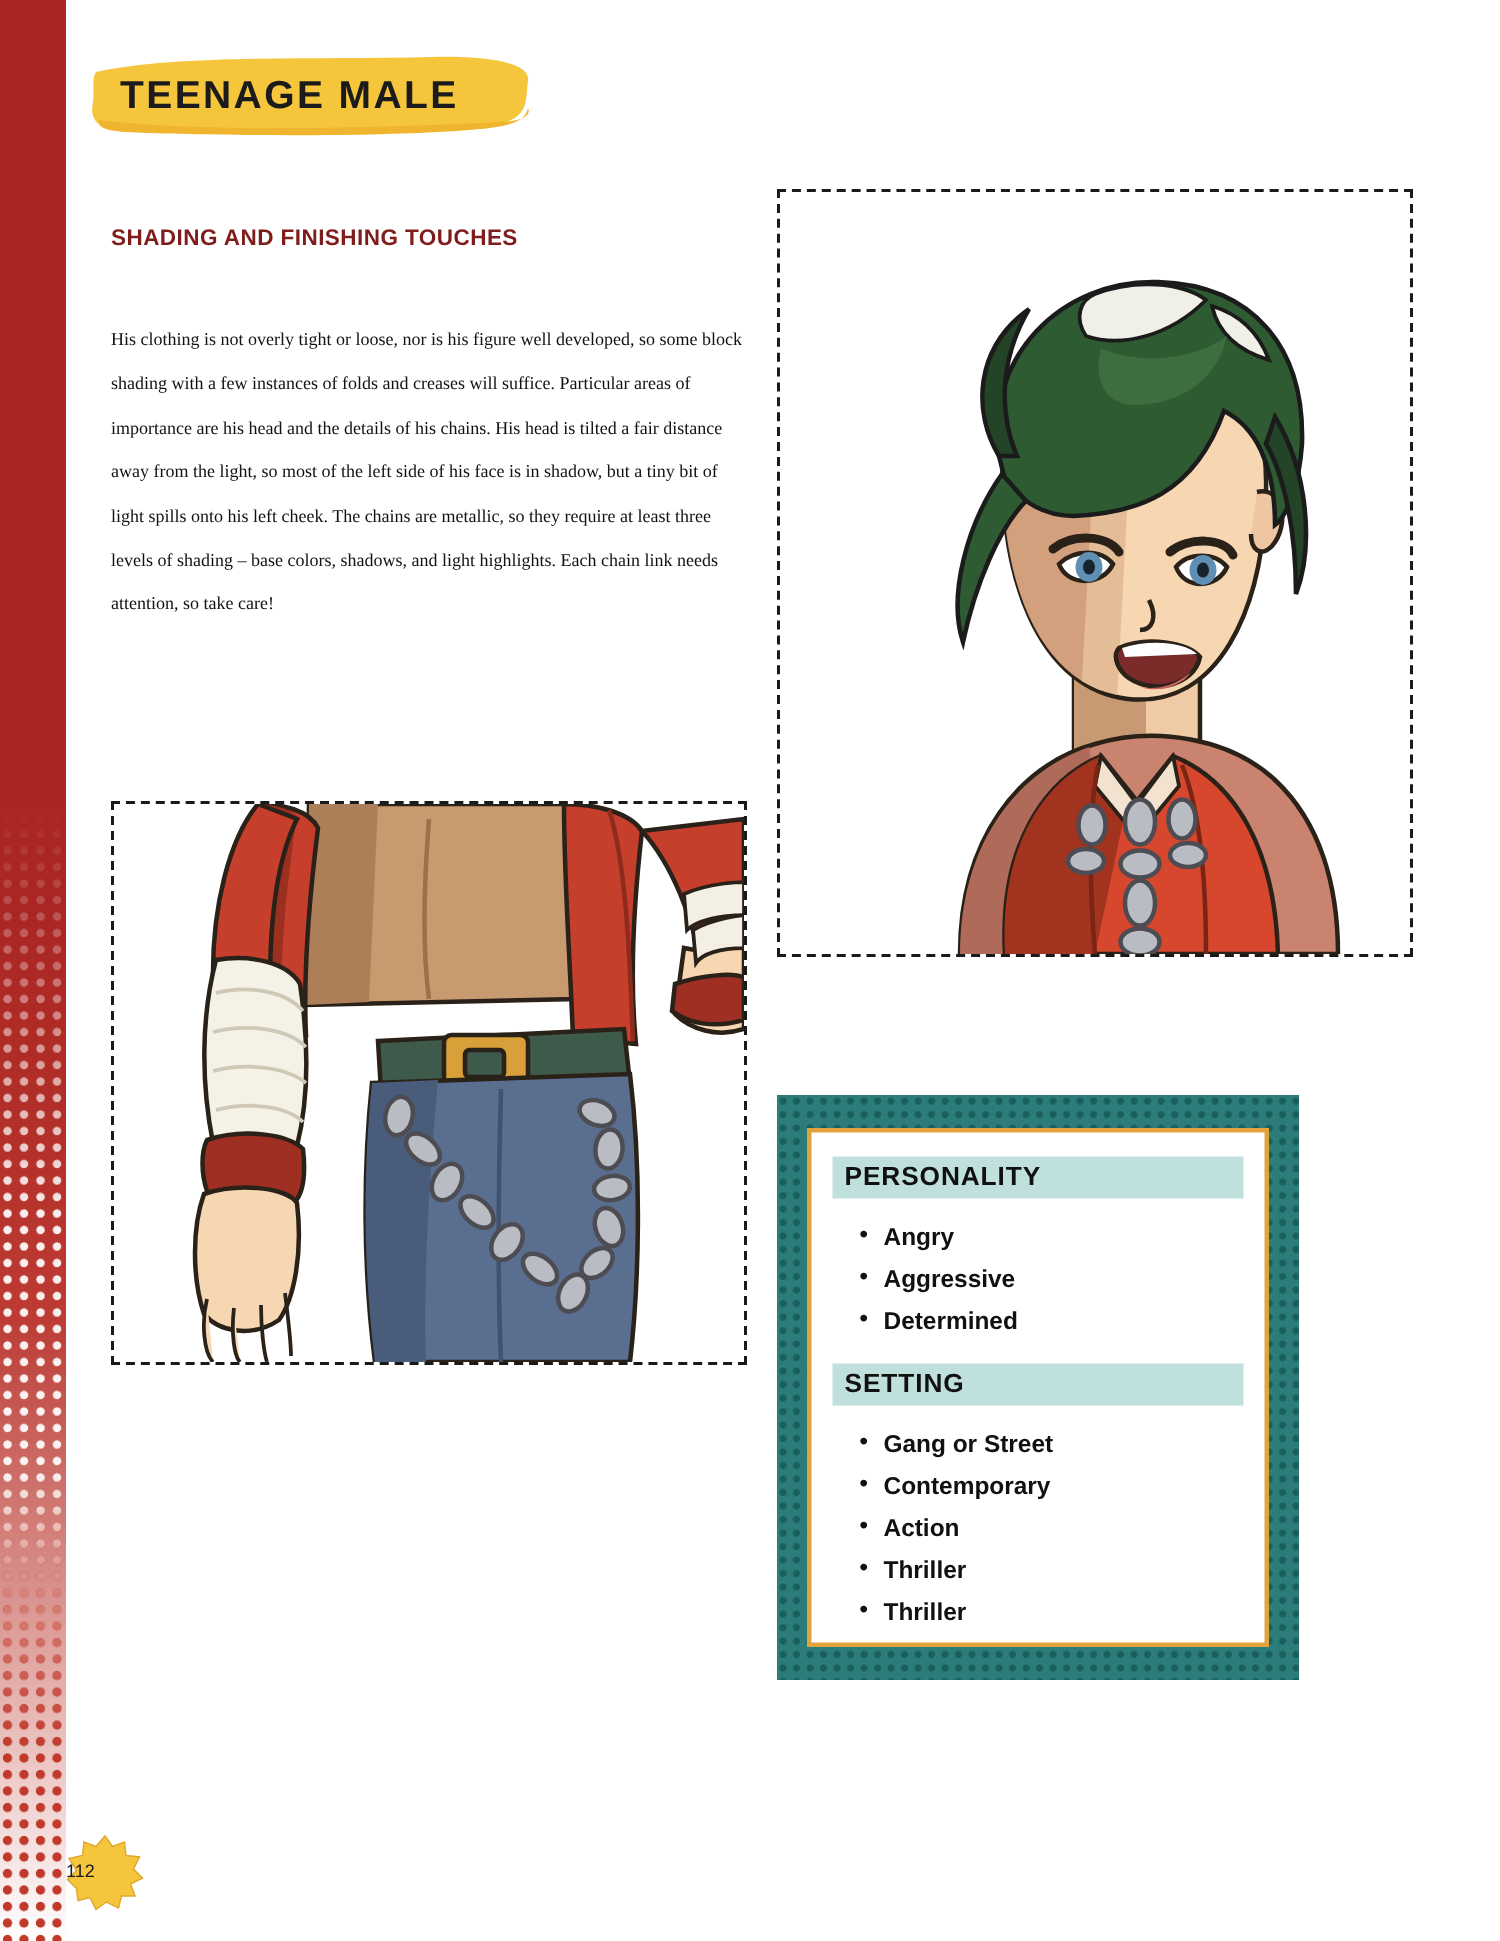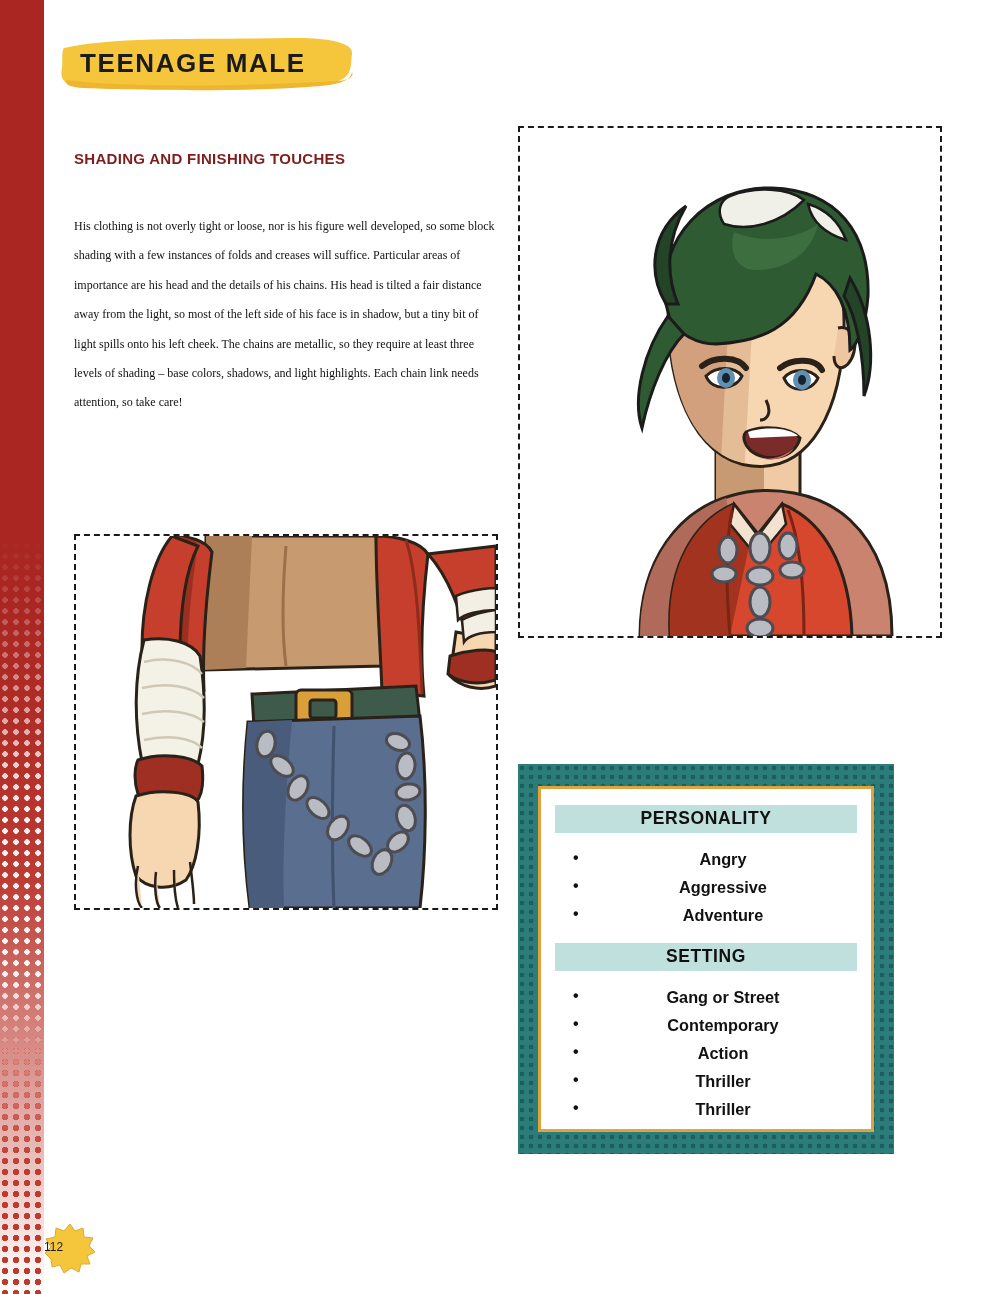--- a/index.html
+++ b/index.html
@@ -99,28 +99,27 @@
     box-sizing: border-box;
     overflow: hidden;
     background: #ffffff;
   }
   #frame-portrait { left: 518px; top: 126px; width: 424px; height: 512px; }
   #frame-torso   { left: 74px; top: 534px; width: 424px; height: 376px; }
 
   
   .info-card {
     position: absolute;
-    left: 518px; top: 764px;
-    width: 376px; height: 390px;
+    left: 518px; top: 730px;
+    width: 348px; height: 390px;
     background: #2c7d7a;
     background-image: radial-gradient(circle at 4px 4px, rgba(12,70,70,0.55) 2.2px, rgba(0,0,0,0) 2.6px);
     background-size: 9px 9px;
     box-sizing: border-box;
     padding: 22px 20px;
-    text-align: center;
   }
   .info-card-inner {
     width: 100%; height: 100%;
     background: #ffffff;
     border: 3px solid #e2a33c;
     box-sizing: border-box;
     padding: 16px 14px 10px 14px;
   }
   .info-group-title {
     font-family: "Liberation Sans", sans-serif;
@@ -318,21 +317,21 @@
   </svg>
 </div>
 
 <div class="info-card">
   <div class="info-card-inner">
 
     <div class="info-group-title">PERSONALITY</div>
     <ul class="info-list">
       <li>Angry</li>
       <li>Aggressive</li>
-      <li>Adventure</li>
+      <li>Determined</li>
     </ul>
 
     <div class="info-group-title">SETTING</div>
     <ul class="info-list">
       <li>Gang or Street</li>
       <li>Contemporary</li>
       <li>Action</li>
       <li>Thriller</li>
       <li>Thriller</li>
     </ul>

